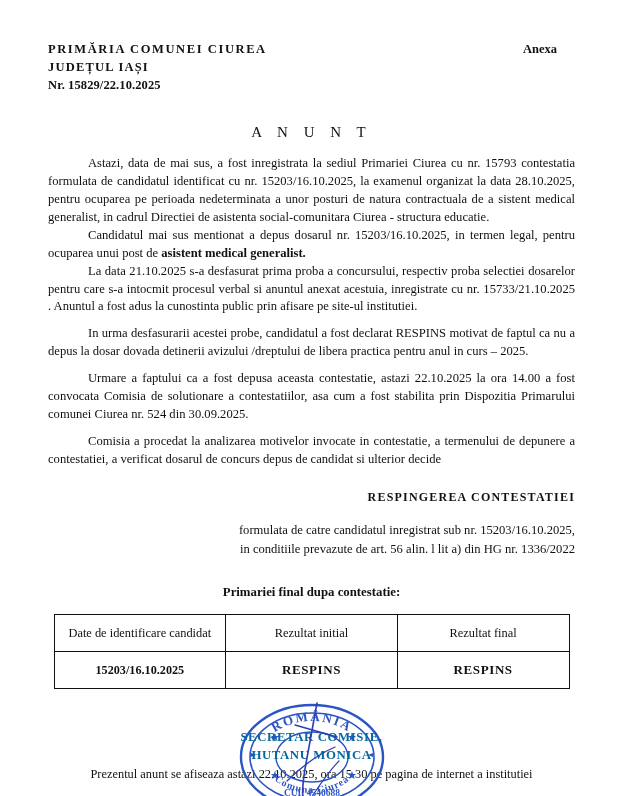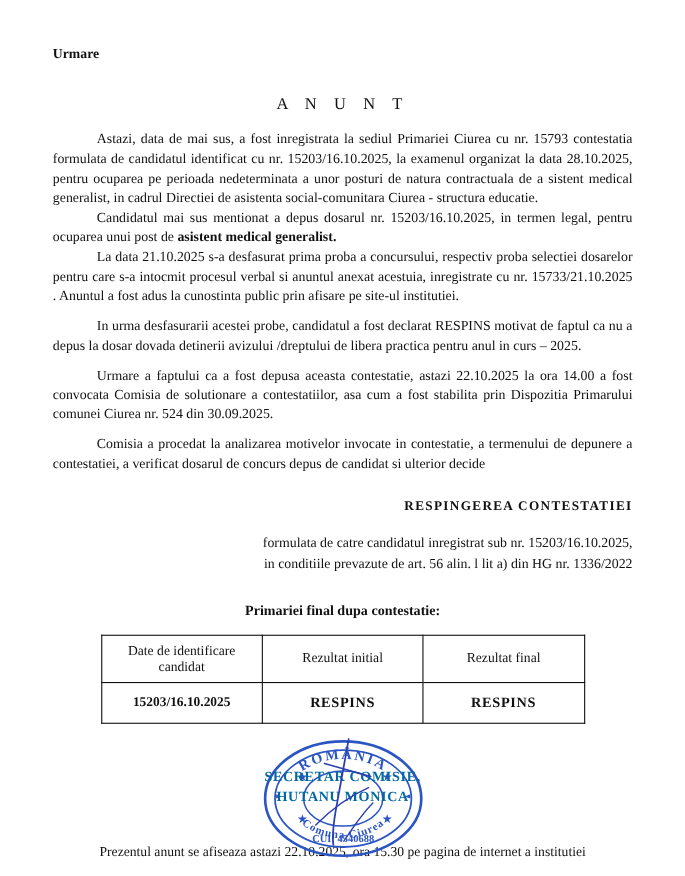--- a/index.html
+++ b/index.html
@@ -84,21 +84,21 @@
   }
   .result-label {
     text-align: center;
     font-weight: bold;
     font-size: 12.8px;
     margin-top: 26px;
     margin-bottom: 14px;
   }
   table.results {
     border-collapse: collapse;
-    width: 440px;
+    width: 516px;
     margin: 0 auto;
     table-layout: fixed;
   }
   table.results th,
   table.results td {
     border: 1px solid #111111;
     text-align: center;
     font-size: 12.4px;
     padding: 6px 4px;
   }
@@ -164,21 +164,26 @@
     text-align: center;
     font-size: 12.4px;
   }
 </style>
 </head>
 <body>
 
 <div class="page">
 
   <div class="header-row">
-    <div class="header-right">Urmare</div>
+    <div class="header-left">
+      <div class="line1">PRIMĂRIA  COMUNEI  CIUREA</div>
+      <div class="line2">JUDEȚUL IAȘI</div>
+      <div class="line3">Nr. 15829/22.10.2025</div>
+    </div>
+    <div class="header-right">Anexa</div>
   </div>
 
   <div class="doc-title">A N U N T</div>
 
   <p class="body-text">Astazi, data de mai sus, a fost inregistrata la sediul Primariei Ciurea cu nr. 15793 contestatia formulata de candidatul identificat cu nr. 15203/16.10.2025, la examenul organizat la data 28.10.2025, pentru ocuparea pe perioada nedeterminata a unor posturi de natura contractuala de a sistent medical generalist, in cadrul Directiei de asistenta social-comunitara Ciurea - structura educatie.</p>
 
   <p class="body-text">
     <span>Candidatul mai sus mentionat a depus dosarul nr. 15203/16.10.2025, in termen legal, pentru ocuparea unui post de </span><span class="bold">asistent medical generalist.</span>
   </p>
 

